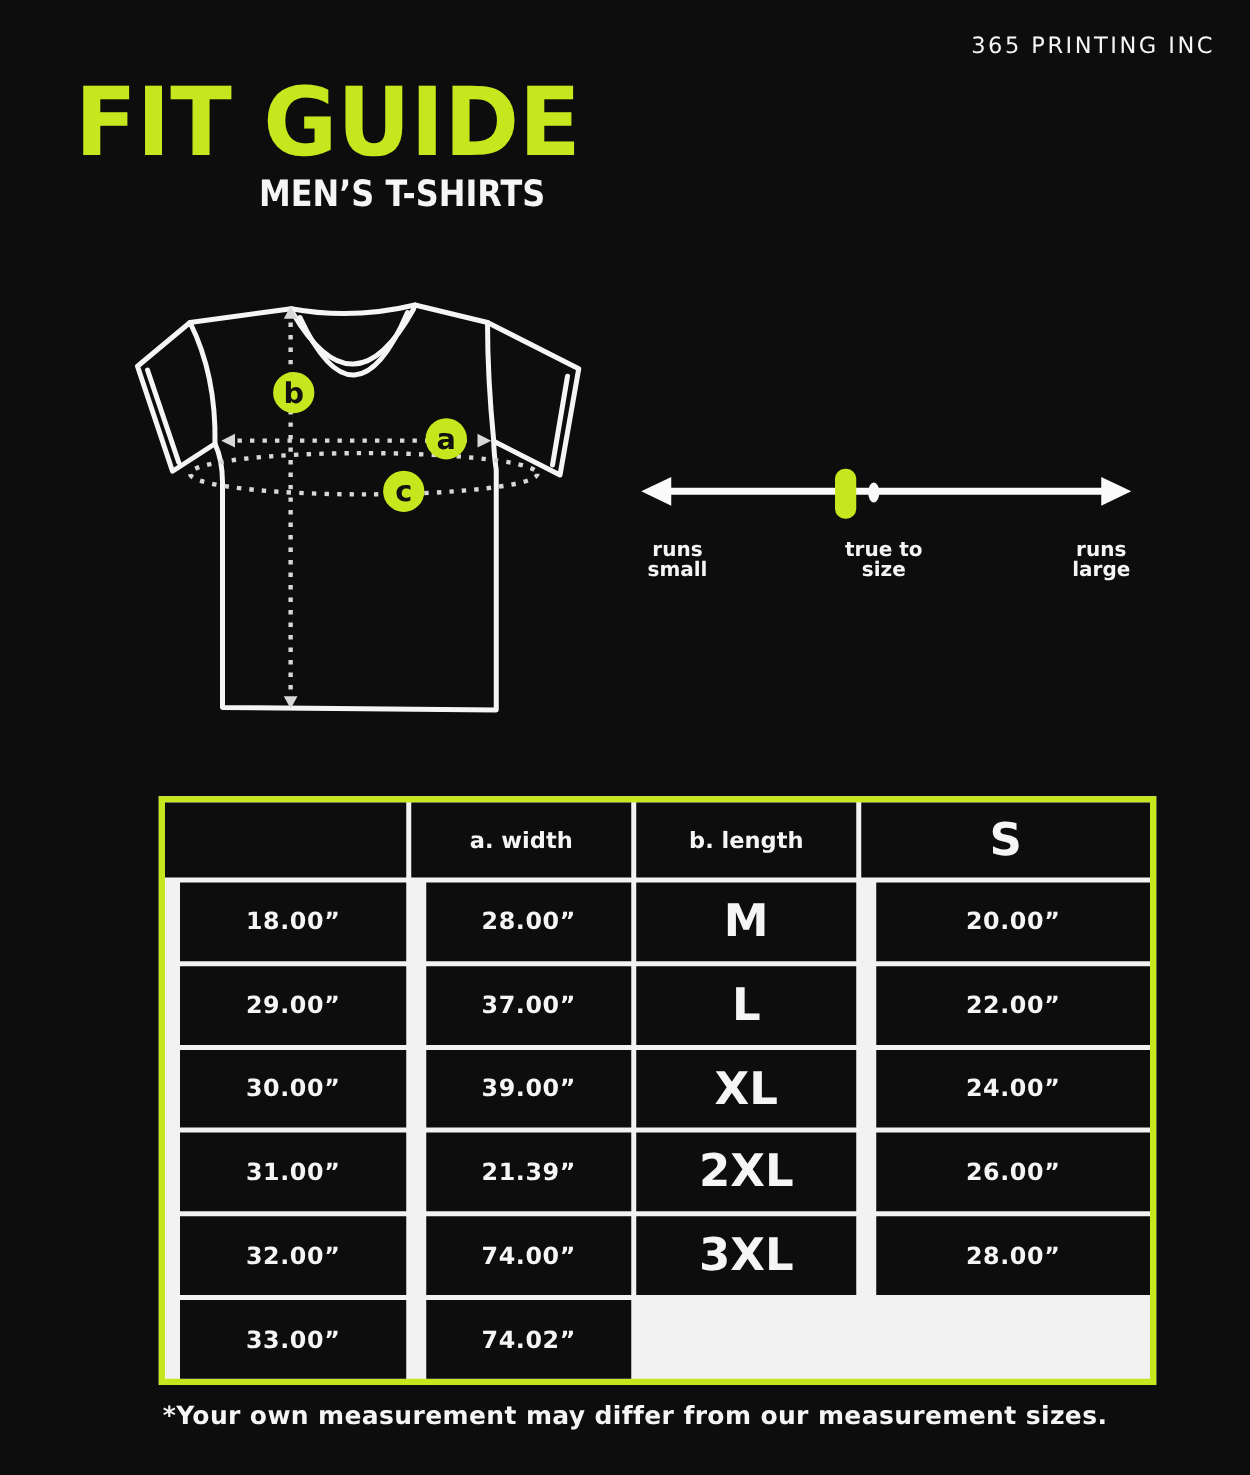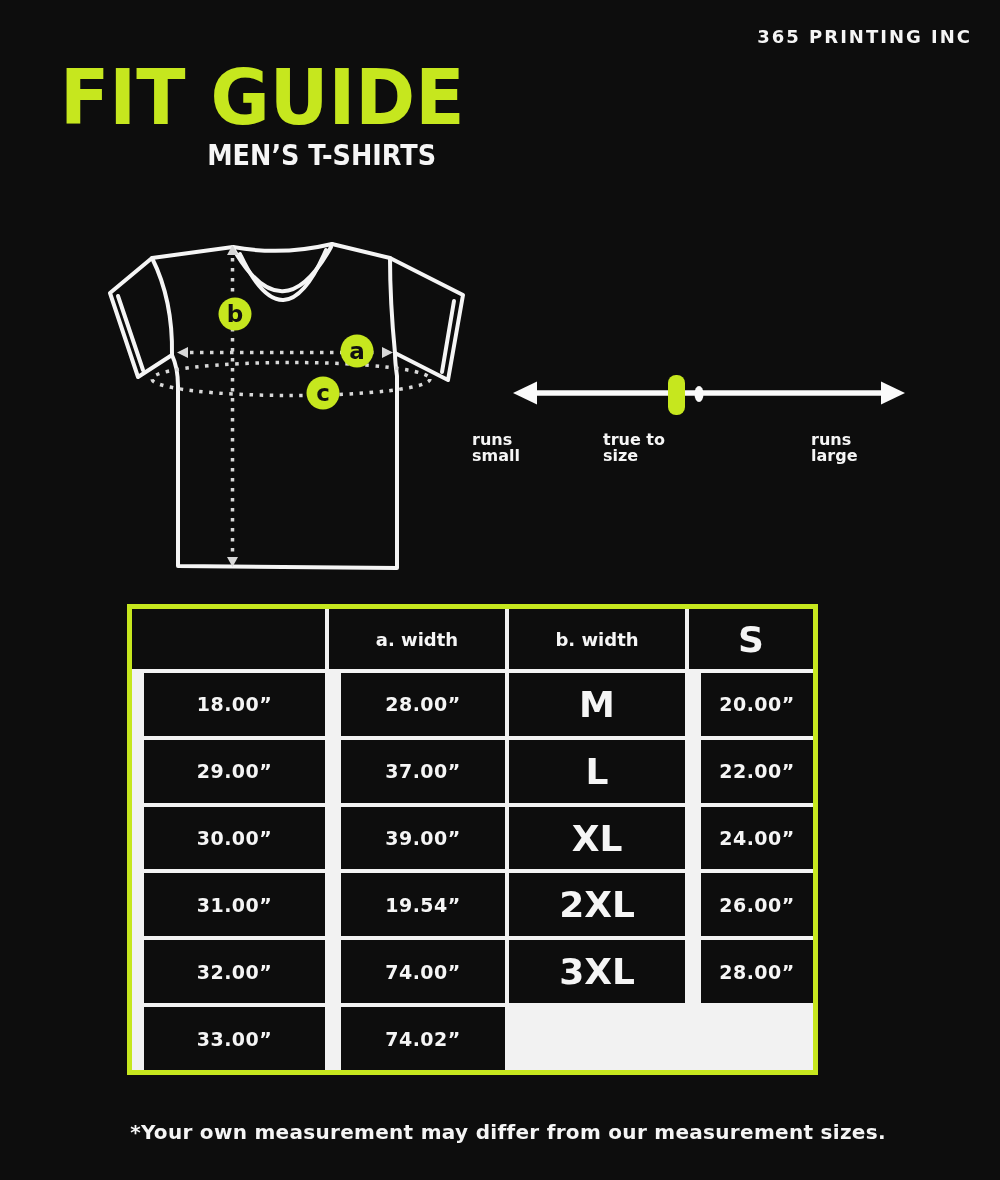--- a/index.html
+++ b/index.html
@@ -2,39 +2,39 @@
 <html style="--bg: #0d0d0d; --accent: #c6e71e; --ink: #f5f5f5;"><head>
 <meta charset="utf-8">
 <style>
   :root { --bg:#0d0d0d; --accent:#c6e71e; --ink:#f5f5f5; }
   * { margin:0; padding:0; box-sizing:border-box; }
   html,body { background:#000; }
   body { width:1000px; height:1180px; position:relative; overflow:hidden;
          font-family:"DejaVu Sans","Liberation Sans",sans-serif; }
   .canvas { position:absolute; inset:0; width:1000px; height:1180px; background:var(--bg); }
 
-  .brand { position:absolute; top:26px; right:28px; font-size:18px; font-weight:bold;
+  .brand { position:absolute; top:26px; right:28px; font-size:18px; font-weight:normal;
            letter-spacing:2px; color:var(--ink); white-space:nowrap;margin-left:28px; }
 
   .title { position:absolute; left:60px; top:60px; font-size:76px; font-weight:bold;
            color:var(--accent); line-height:1; white-space:nowrap;
            transform:scaleX(.95); transform-origin:left top; letter-spacing:0; }
   .subtitle-wrap { position:absolute; left:62px; top:138px; width:374px; text-align:right; }
   .subtitle { display:inline-block; font-size:29px; font-weight:bold; color:var(--ink);
               white-space:nowrap; transform:scaleX(.88); transform-origin:right top; }
 
   .shirt-svg { position:absolute; left:100px; top:238px; width:372px; height:338px; }
   .scale-svg { position:absolute; left:500px; top:358px; width:416px; height:72px; }
 
-  .scale-label { position:absolute; top:432px; width:140px; text-align:left;
+  .scale-label { position:absolute; top:432px; width:140px; text-align:center;
                  color:var(--ink); font-weight:bold; font-size:16px; line-height:16px; }
-  .sl-0 { left:472px; } .sl-1 { left:603px; } .sl-2 { left:811px; }
+  .sl-0 { left:472px; } .sl-1 { left:637px; } .sl-2 { left:811px; }
   .scale-label span { display:block; }
 
-  .size-table { position:absolute; left:127px; top:604px; width:691px; height:471px;
+  .size-table { position:absolute; left:127px; top:637px; width:798px; height:471px;
                 border:5px solid var(--accent); background:#f2f2f2;
                 display:grid; grid-template-columns:193px 176px 176px 1fr;
                 grid-template-rows:60px repeat(6,1fr); gap:4px; }
   .cell { background:var(--bg); display:flex; align-items:center; justify-content:center;
           color:var(--ink); font-weight:bold; }
   .cell.head { font-size:18px; }
   .cell.size { font-size:36px; }
   .cell.val  { font-size:19px; letter-spacing:.5px;margin-left:12px; }
 
   .footnote { position:absolute; left:113px; top:1120px; width:790px; text-align:center;
@@ -105,40 +105,40 @@
     <span>size</span>
   </div>
   <div class="scale-label sl-2">
     <span>runs</span>
     <span>large</span>
   </div>
 
   <div class="size-table">
     <div class="cell head"></div>
     <div class="cell head">a. width</div>
-    <div class="cell head">b. width</div>
+    <div class="cell head">b. length</div>
 
     <div class="cell size">S</div>
     <div class="cell val">18.00”</div>
     <div class="cell val">28.00”</div>
 
     <div class="cell size">M</div>
     <div class="cell val">20.00”</div>
     <div class="cell val">29.00”</div>
     <div class="cell val">37.00”</div>
 
     <div class="cell size">L</div>
     <div class="cell val">22.00”</div>
     <div class="cell val">30.00”</div>
     <div class="cell val">39.00”</div>
 
     <div class="cell size">XL</div>
     <div class="cell val">24.00”</div>
     <div class="cell val">31.00”</div>
-    <div class="cell val">19.54”</div>
+    <div class="cell val">21.39”</div>
 
     <div class="cell size">2XL</div>
     <div class="cell val">26.00”</div>
     <div class="cell val">32.00”</div>
     <div class="cell val">74.00”</div>
 
     <div class="cell size">3XL</div>
     <div class="cell val">28.00”</div>
     <div class="cell val">33.00”</div>
     <div class="cell val">74.02”</div>

